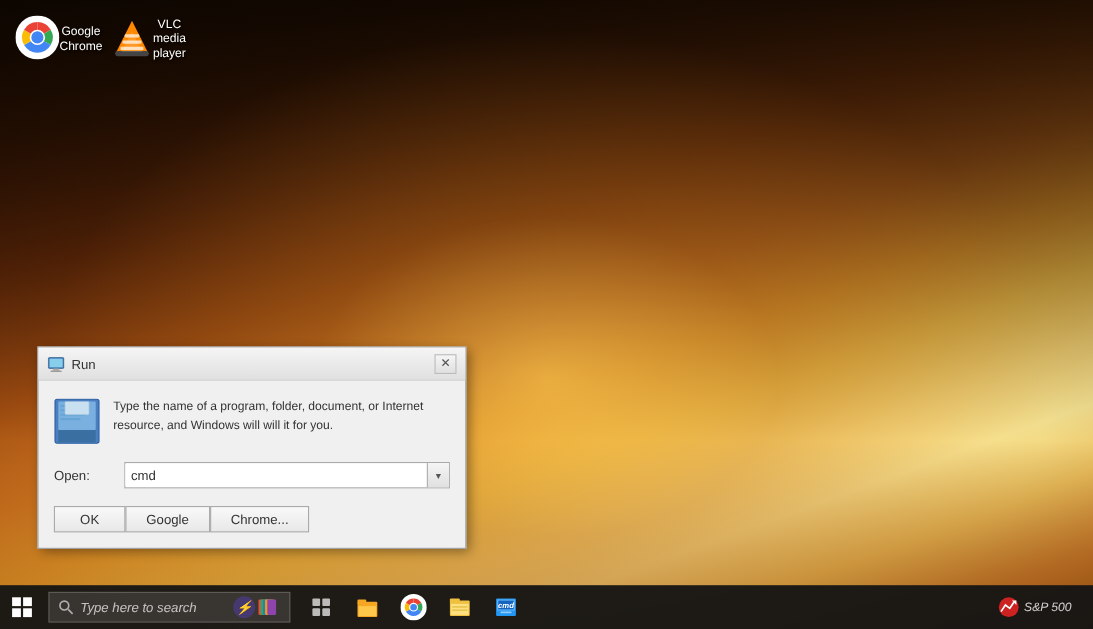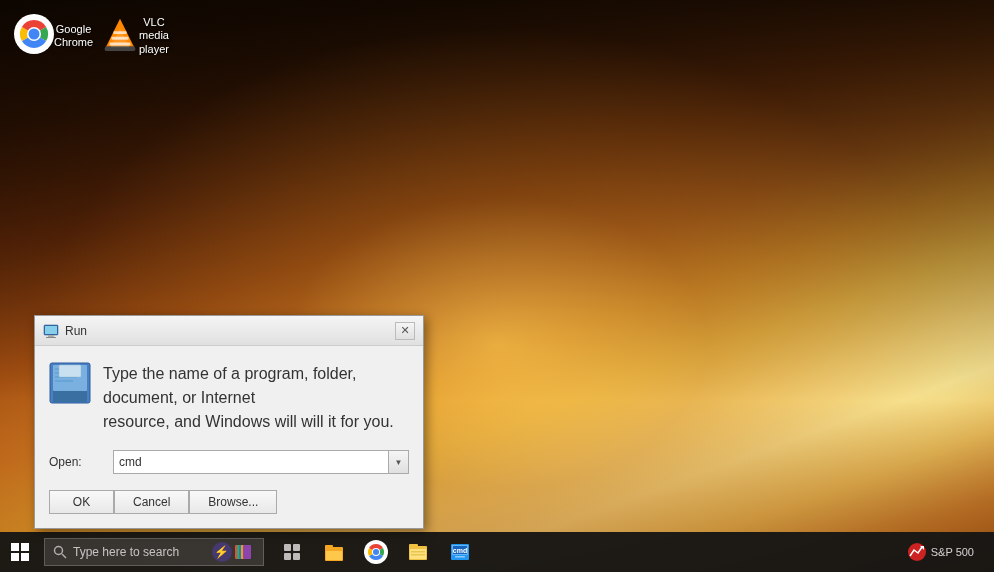--- a/index.html
+++ b/index.html
@@ -228,20 +228,21 @@
     #taskbar {
       position: absolute;
       bottom: 0;
       left: 0;
       width: 994px;
       height: 40px;
       background: rgba(20, 20, 20, 0.95);
       display: flex;
       align-items: center;
       z-index: 50;
+      font-style: italic;
     }
 
     
     #start-btn {
       width: 40px;
       height: 40px;
       display: flex;
       align-items: center;
       justify-content: center;
       cursor: pointer;
@@ -404,40 +405,40 @@
 
           <rect x="6" y="6" width="20" height="2" fill="#5a9fd1" opacity="0.6"></rect>
           <rect x="6" y="10" width="25" height="2" fill="#5a9fd1" opacity="0.6"></rect>
           <rect x="6" y="14" width="22" height="2" fill="#5a9fd1" opacity="0.6"></rect>
           <rect x="6" y="18" width="18" height="2" fill="#5a9fd1" opacity="0.6"></rect>
 
           <rect x="10" y="3" width="22" height="12" rx="1" fill="#c8e0f0" stroke="#9ab8d8" stroke-width="0.5"></rect>
         </svg>
       </div>
       <div>
-        <div style="font-size:16px; color:#333; line-height:1.5;">
+        <div style="font-size:11px; color:#333; line-height:1.5;">
           <span>Type the name of a program, folder, document, or Internet</span>
           <br>
           <span>resource, and Windows will will it for you.</span>
         </div>
       </div>
     </div>
 
     <div id="run-open-row">
       <label id="run-open-label">Open:</label>
       <div id="run-open-input-wrapper">
         <input id="run-open-input" type="text" value="cmd" style="">
         <div id="run-dropdown-btn">▼</div>
       </div>
     </div>
 
     <div id="run-buttons-row">
       <button class="run-btn">OK</button>
-      <button class="run-btn">Cancel</button>
-      <button class="run-btn">Browse...</button>
+      <button class="run-btn">Google</button>
+      <button class="run-btn">Chrome...</button>
     </div>
   </div>
 </div>
 
 <div id="taskbar">
 
   <div id="start-btn">
     <div class="win-logo">
       <div></div>
       <div></div>

